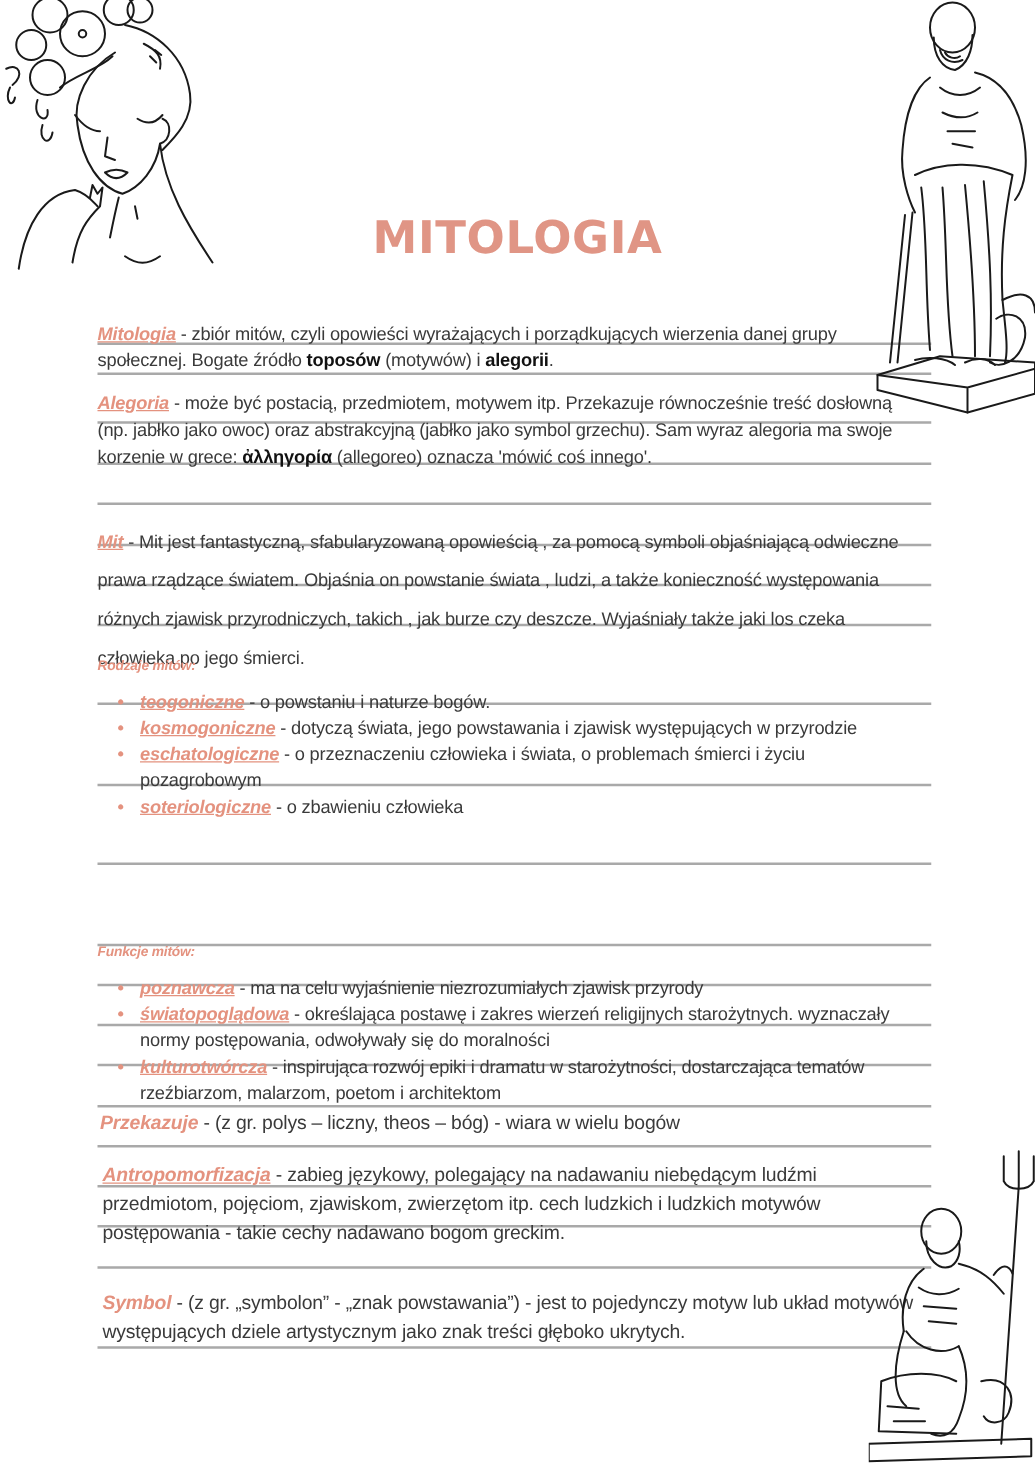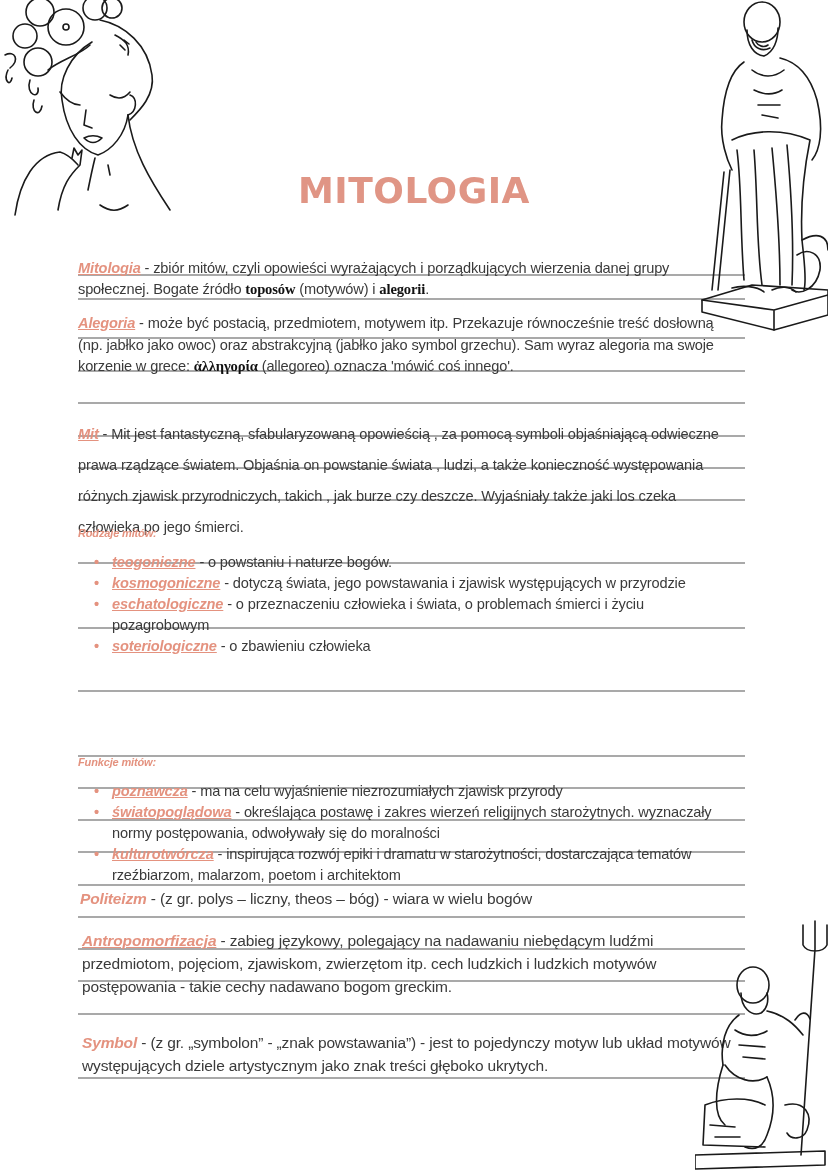--- a/index.html
+++ b/index.html
@@ -11,21 +11,21 @@
   .rule { position: absolute; left: 78px; width: 667px; height: 1.5px; background: #9a9a9a; opacity: 0.85; }
   .title {
     position: absolute; top: 170px; left: 0; width: 828px; text-align: center;
     font-family: "DejaVu Sans", sans-serif; font-weight: bold; font-size: 36px;
     color: #e09585; letter-spacing: 0.5px;
   }
   .block { position: absolute; left: 78px; width: 660px; font-size: 14.6px; line-height: 21px; letter-spacing: -0.15px; }
   .term { color: #e4927f; font-weight: bold; font-style: italic; text-decoration: underline; text-decoration-color: #e4927f; }
   .term.nou { text-decoration: none; }
   .heading { color: #e4927f; font-weight: bold; font-style: italic; font-size: 11px; }
-  b.kw { color: #111; font-family: Liberation Serif, serif; }
+  b.kw { color: #111; }
   ul.bul { list-style: none; margin: 8px; padding: 0; }
   ul.bul li { position: relative; padding-left: 26px; }
   ul.bul li::before { content: "•"; position: absolute; left: 8px; color: #e4927f; font-weight: bold; }
   .big { font-size: 15.5px; line-height: 23px; }
   svg.deco { position: absolute; }
   svg.deco path, svg.deco ellipse, svg.deco circle, svg.deco rect, svg.deco line, svg.deco polyline {
     fill: none; stroke: #1a1a1a; stroke-width: 1.6; stroke-linecap: round; stroke-linejoin: round;
   }
 </style>
 </head>
@@ -127,21 +127,21 @@
 <div class="block" style="top:752px">
   <div class="heading">Funkcje mitów:</div>
   <ul class="bul">
     <li><span class="term">poznawcza</span><span> - ma na celu wyjaśnienie niezrozumiałych zjawisk przyrody</span></li>
     <li style="width:600px"><span class="term">światopoglądowa</span><span> - określająca postawę i zakres wierzeń religijnych starożytnych. wyznaczały normy postępowania, odwoływały się do moralności</span></li>
     <li style="width:610px"><span class="term">kulturotwórcza</span><span> - inspirująca rozwój epiki i dramatu w starożytności, dostarczająca tematów rzeźbiarzom, malarzom, poetom i architektom</span></li>
   </ul>
 </div>
 
 <div class="block big" style="top:887px;left:80px">
-  <span class="term nou">Politeizm</span><span> - (z gr. polys – liczny, theos – bóg) -  wiara w wielu bogów</span>
+  <span class="term nou">Przekazuje</span><span> - (z gr. polys – liczny, theos – bóg) -  wiara w wielu bogów</span>
 </div>
 
 <div class="block big" style="top:929px;left:82px;width:650px">
   <span class="term">Antropomorfizacja</span><span> - zabieg językowy, polegający na nadawaniu niebędącym ludźmi przedmiotom, pojęciom, zjawiskom, zwierzętom itp. cech ludzkich i ludzkich motywów postępowania - takie cechy nadawano bogom greckim.</span>
 </div>
 
 <div class="block big" style="top:1031px;left:82px;width:650px">
   <span class="term nou">Symbol</span><span> - (z gr. „symbolon” - „znak powstawania”) - jest to pojedynczy motyw lub układ motywów występujących dziele artystycznym jako znak treści głęboko ukrytych.</span>
 </div>
 

